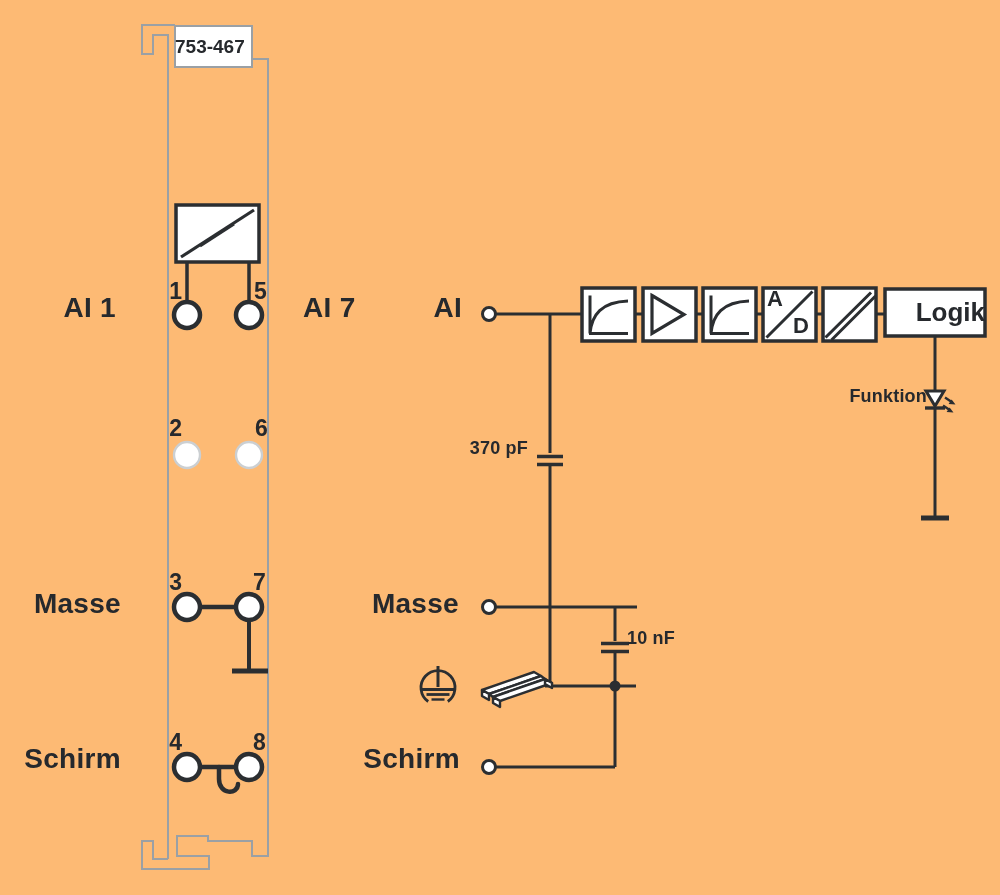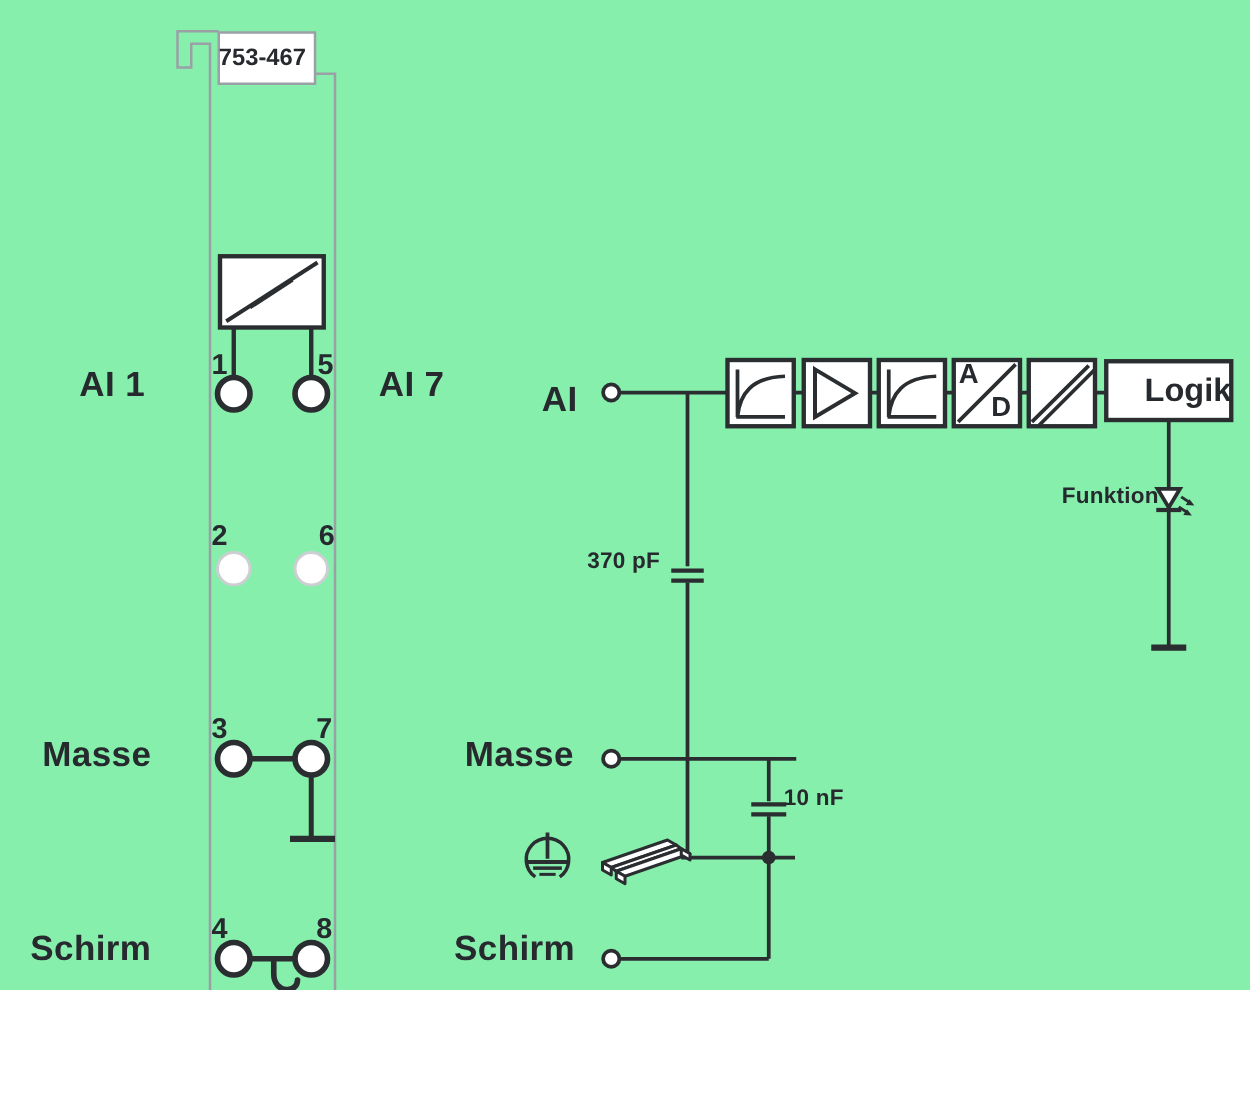--- a/index.html
+++ b/index.html
@@ -1,16 +1,16 @@
 <!DOCTYPE html>
 <html><head>
 <meta charset="utf-8">
 <style>
   html,body{margin:0;padding:0;background:#ffffff;}
-  .stage{position:relative;width:1000px;height:792px;background:#86efac;overflow:hidden;
+  .stage{position:relative;width:1000px;height:895px;background:#fdba74;overflow:hidden;
          font-family:"Liberation Sans","DejaVu Sans",sans-serif;}
   svg{position:absolute;left:0;top:0;}
   .lbl{position:absolute;font-weight:700;color:#26292d;line-height:1;white-space:nowrap;
        font-family:"Liberation Sans","DejaVu Sans",sans-serif;}
   .big{font-size:28px;letter-spacing:.3px;}
   .num{font-size:23px;}
   .mid{font-size:18px;letter-spacing:.2px;}
   .r{text-align:right;}
   .c{text-align:right;}
 </style>
@@ -129,21 +129,21 @@
 
 <div class="lbl num r" style="left:150px;top:280px;width:32px;">1</div>
 <div class="lbl num" style="left:254px;top:280px;">5</div>
 <div class="lbl num r" style="left:150px;top:417px;width:32px;">2</div>
 <div class="lbl num" style="left:255px;top:417px;">6</div>
 <div class="lbl num r" style="left:150px;top:571px;width:32px;">3</div>
 <div class="lbl num" style="left:253px;top:571px;">7</div>
 <div class="lbl num r" style="left:150px;top:731px;width:32px;">4</div>
 <div class="lbl num" style="left:253px;top:731px;">8</div>
 
-<div class="lbl big r" style="left:380px;top:306px;width:82px;">AI</div>
+<div class="lbl big r" style="left:380px;top:294px;width:82px;">AI</div>
 <div class="lbl big r" style="left:340px;top:590px;width:119px;">Masse</div>
 <div class="lbl big r" style="left:340px;top:745px;width:120px;">Schirm</div>
 
 <div class="lbl mid r" style="left:420px;top:439px;width:108px;">370 pF</div>
 <div class="lbl mid" style="left:627px;top:629px;">10 nF</div>
 <div class="lbl mid r" style="left:808px;top:387px;width:119px;">Funktion</div>
 <div class="lbl c" style="left:885px;top:299px;width:100px;font-size:26px;">Logik</div>
 <div class="lbl" style="left:767px;top:288px;font-size:22px;">A</div>
 <div class="lbl" style="left:793px;top:315px;font-size:22px;">D</div>
 

